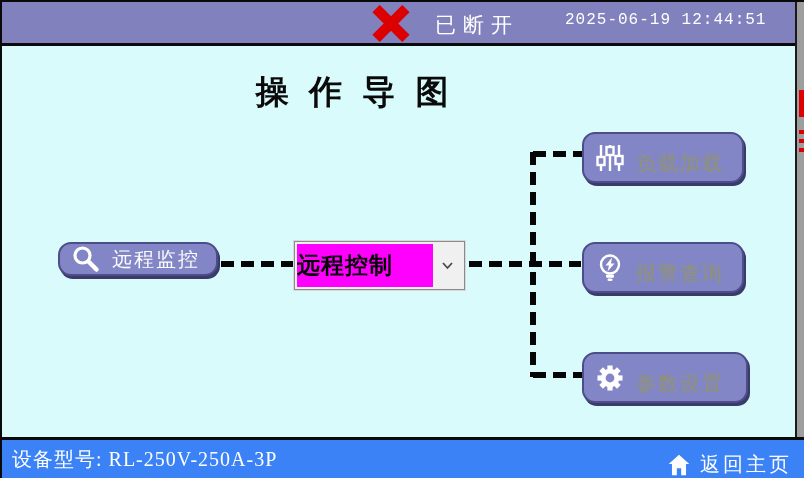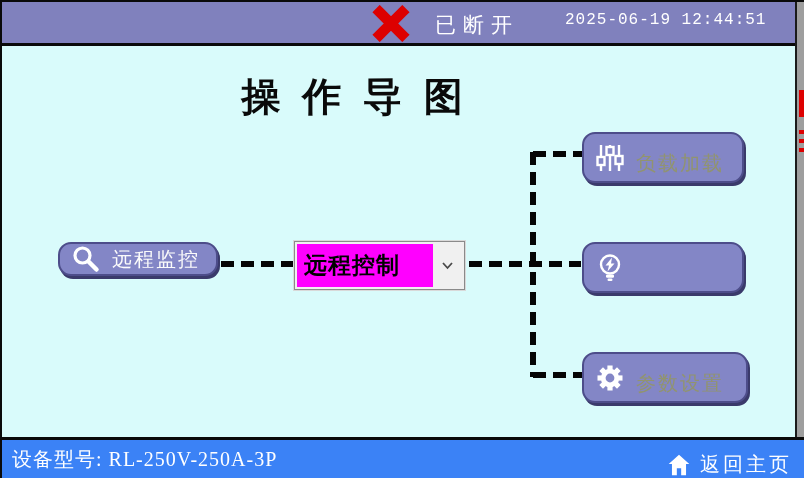--- a/index.html
+++ b/index.html
@@ -20,21 +20,21 @@
     position: absolute; left: 433px; top: 9px; color: #ffffff;
     font-size: 21px; letter-spacing: 7px; white-space: nowrap;
   }
   .datetime-text {
     position: absolute; left: 563px; top: 9px; color: #ffffff;
     font-size: 16px; letter-spacing: 1px; white-space: nowrap; font-family: Liberation Mono, monospace;
   }
   
   .page-title {
     position: absolute; left: 0; top: 68px; width: 706px;
-    text-align: center; font-size: 39px; font-weight: bold;
+    text-align: center; font-size: 33px; font-weight: bold;
     color: #0a0a0a; letter-spacing: 6px;
   }
   
   .hmi-btn {
     position: absolute; display: flex; align-items: center;
     background: #8386c6;
     border: 2px solid #4d4d8a; border-radius: 13px;
     box-shadow: 2px 3px 0 #3a3a6b;
     cursor: pointer;
   }
@@ -49,21 +49,21 @@
   
   .mode-dropdown {
     position: absolute; left: 292px; top: 239px; width: 171px; height: 49px;
     background: #f0f0f0; border: 1px solid #8a8a8a;
     box-shadow: 0 0 0 1px #d9d9d9;
     display: flex; padding: 2px; cursor: pointer;
   }
   .dropdown-value {
     flex: 1 1 auto; background: #ff00ff; color: #000;
     font-size: 23px; font-weight: bold; letter-spacing: 1px;
-    display: flex; align-items: center; padding-left: 7px; white-space: nowrap;
+    display: flex; align-items: center; white-space: nowrap;
   }
   .dropdown-arrow {
     flex: 0 0 29px; display: flex; align-items: center; justify-content: center;
     background: #f0f0f0;
   }
   
   .dash-h { position: absolute; height: 6px;
     background: repeating-linear-gradient(90deg, #050505 0 13px, transparent 13px 20px); }
   .dash-v { position: absolute; width: 6px;
     background: repeating-linear-gradient(180deg, #050505 0 13px, transparent 13px 20px); }
@@ -150,20 +150,21 @@
     <span class="btn-label label-olive">负载加载</span>
   </div>
 
   <div class="hmi-btn" id="btn-alarm">
     <svg class="ico" width="30" height="30" viewBox="0 0 30 30">
       <circle cx="15" cy="11.5" r="9" fill="none" stroke="#ffffff" stroke-width="2.4"></circle>
       <rect x="11" y="21.5" width="8" height="3.2" rx="1.2" fill="#ffffff"></rect>
       <rect x="12.5" y="25.5" width="5" height="2.4" rx="1.2" fill="#ffffff"></rect>
       <path d="M17 4.5 L10.5 12.5 L14 12.5 L12.5 18.5 L19.5 10.5 L16 10.5 Z" fill="#ffffff"></path>
     </svg>
+    <span class="btn-label label-olive">报警查询</span>
   </div>
 
   <div class="hmi-btn" id="btn-params">
     <svg class="ico" width="30" height="30" viewBox="0 0 30 30">
       <g fill="#ffffff">
         <rect x="12.4" y="2.5" width="5.2" height="25"></rect>
         <rect x="12.4" y="2.5" width="5.2" height="25" transform="rotate(45 15 15)"></rect>
         <rect x="12.4" y="2.5" width="5.2" height="25" transform="rotate(90 15 15)"></rect>
         <rect x="12.4" y="2.5" width="5.2" height="25" transform="rotate(135 15 15)"></rect>
         <circle cx="15" cy="15" r="9.2"></circle>

